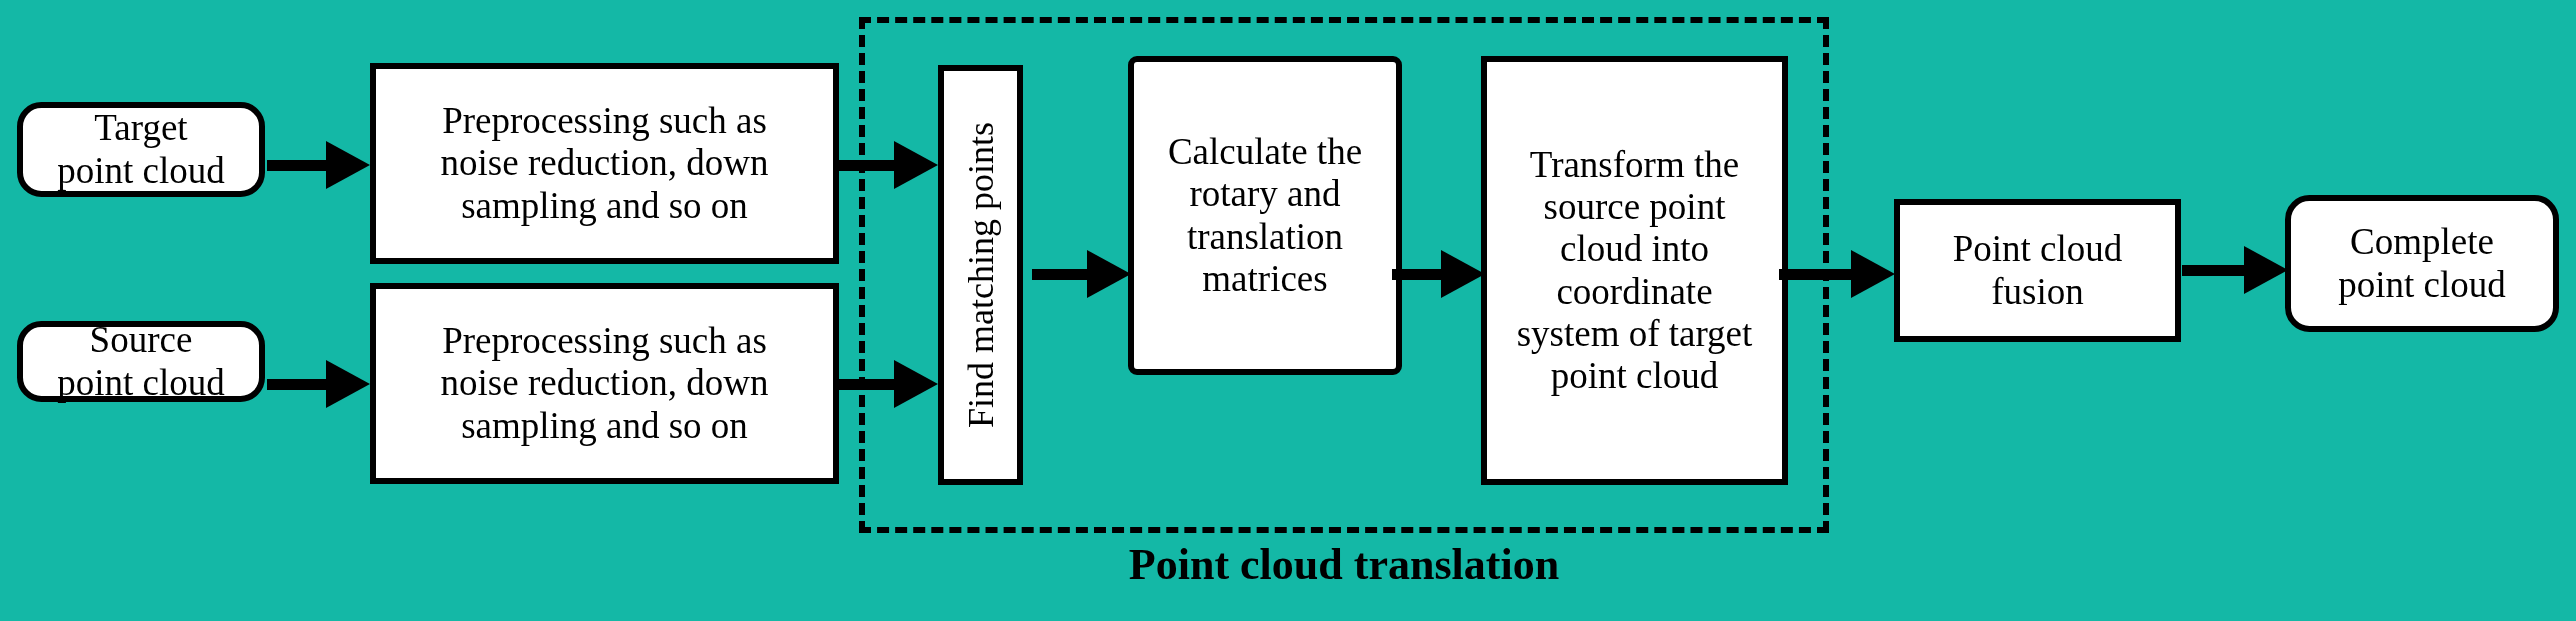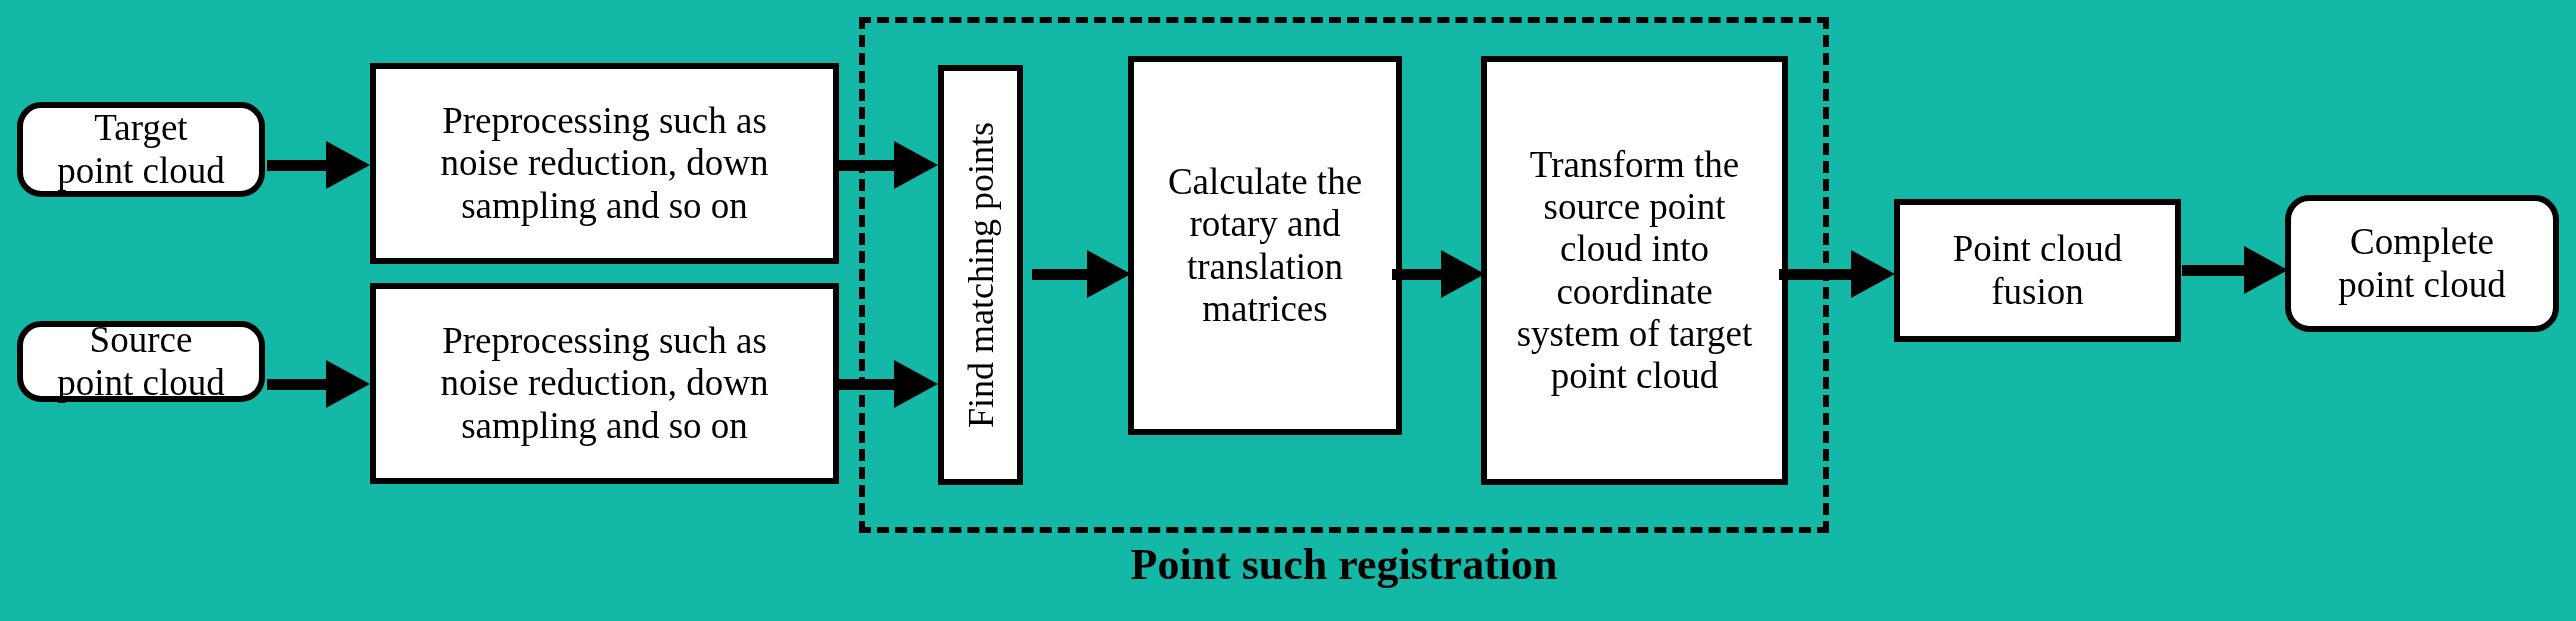--- a/index.html
+++ b/index.html
@@ -126,21 +126,21 @@
   <div class="node node-rect" style="left:370px; top:283px; width:469px; height:201px; font-size:37px;">
     <span class="txt">Preprocessing such as
 noise reduction, down
 sampling and so on</span>
   </div>
 
   <div class="node-vertical" style="left:938px; top:65px; width:85px; height:420px;">
     <span class="txt" style="font-size:36px;">Find matching points</span>
   </div>
 
-  <div class="node node-rect" style="left:1128px; top:56px; width:274px; height:379px; font-size:37px;">
+  <div class="node node-rect" style="left:1128px; top:56px; width:274px; height:319px; font-size:37px;border-radius:9px;">
     <span class="txt">Calculate the
 rotary and
 translation
 matrices</span>
   </div>
 
   <div class="node node-rect" style="left:1481px; top:56px; width:307px; height:429px; font-size:37px;">
     <span class="txt">Transform the
 source point
 cloud into
@@ -192,16 +192,16 @@
   <div class="arrow" style="left:1779px; top:274px; width:121px;">
     <div class="shaft" style="width:79px;"></div>
     <div class="head" style="left:72px;"></div>
   </div>
 
   <div class="arrow" style="left:2182px; top:270px; width:109px;">
     <div class="shaft" style="width:69px;"></div>
     <div class="head" style="left:62px;"></div>
   </div>
 
-  <div class="group-caption" style="left:859px; top:539px; width:970px; font-size:44px;">Point such registration</div>
+  <div class="group-caption" style="left:859px; top:539px; width:970px; font-size:44px;">Point cloud translation</div>
 
 </div>
 
 
 </body></html>

